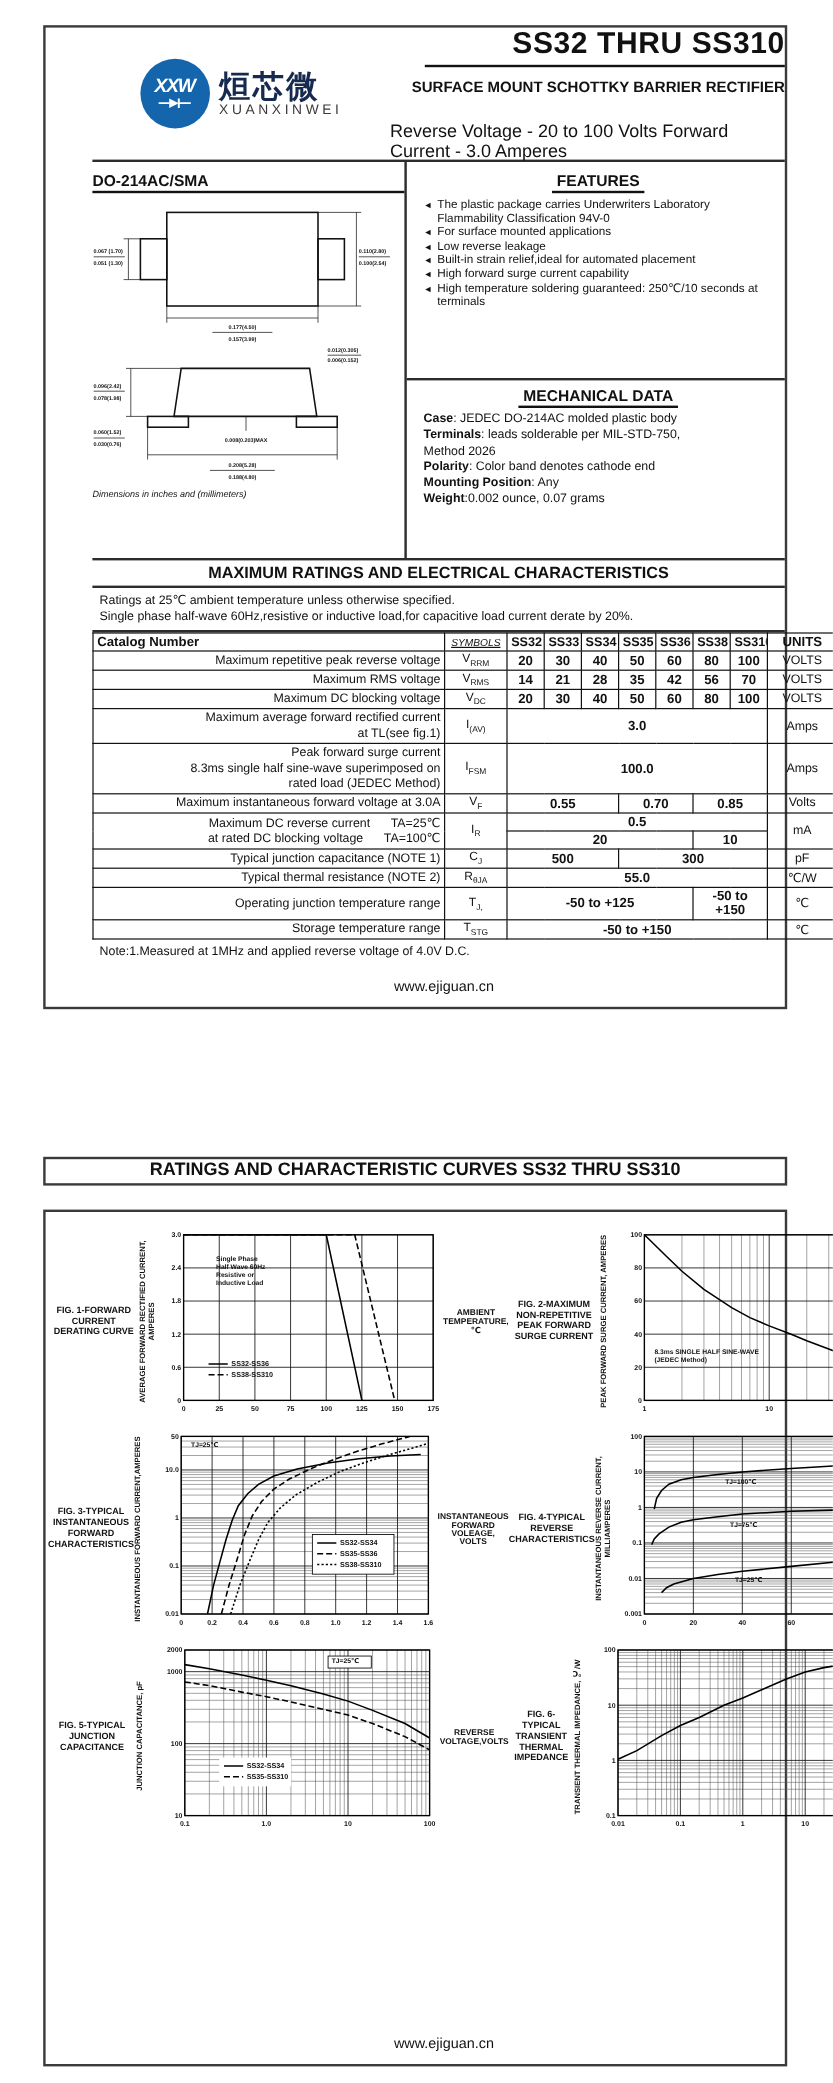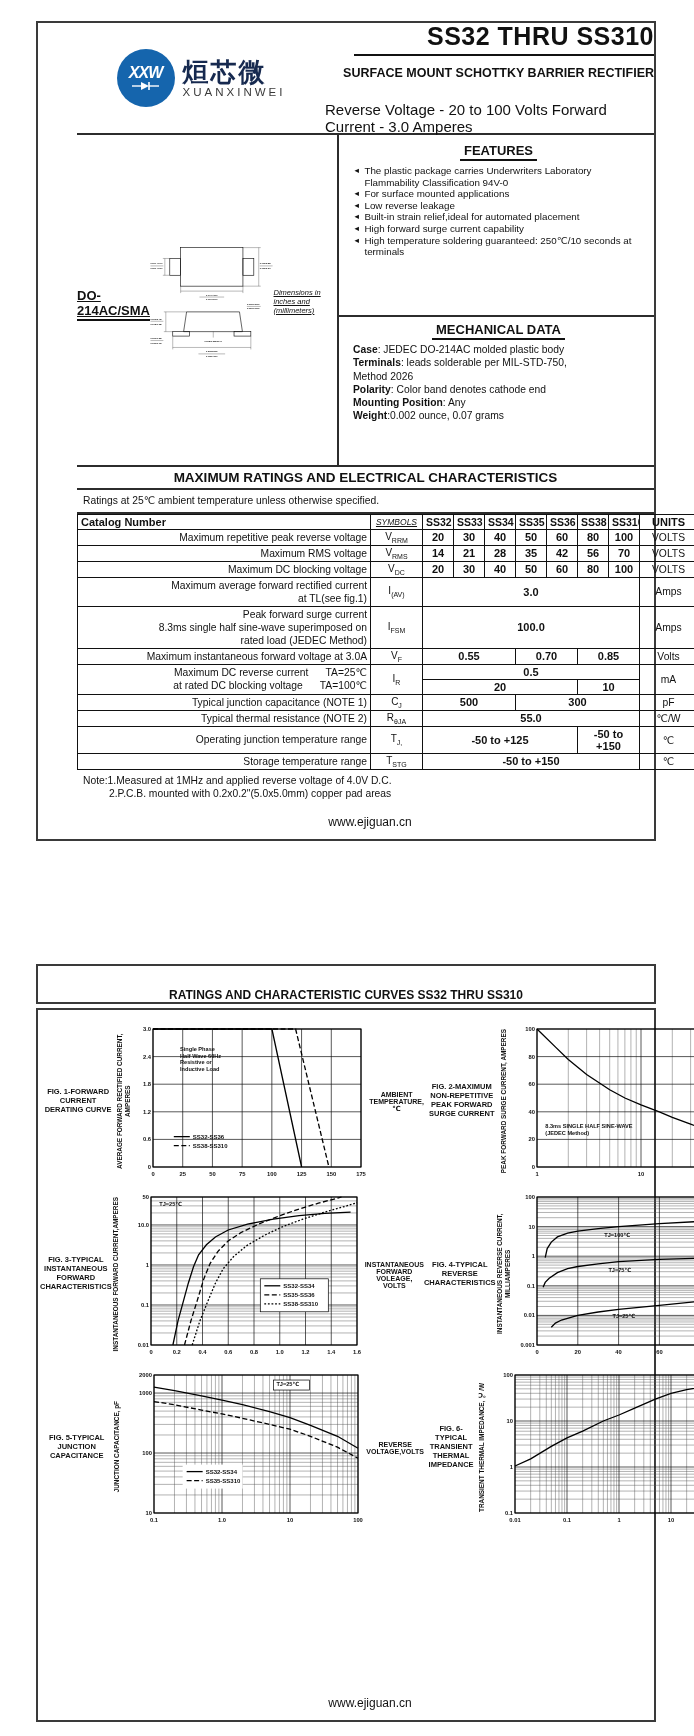--- a/index.html
+++ b/index.html
@@ -1,37 +1,37 @@
 <!DOCTYPE html>
 <html><head>
 <meta charset="utf-8">
 <style>
   html,body{margin:0;padding:0;background:#fff;}
   body{width:694px;height:1736px;position:relative;font-family:"Liberation Sans","DejaVu Sans",sans-serif;color:#111;}
   .page{position:absolute;left:36px;width:620px;background:#fff;border:2px solid #3a3a3a;box-sizing:border-box;}
   #p1{top:21px;height:820px;padding-left:39px;}
-  #p2t{top:964px;height:40px;display:flex;align-items:flex-end;justify-content:center;font-weight:bold;font-size:12px;}
+  #p2t{top:964px;height:24px;display:flex;align-items:flex-start;justify-content:center;font-weight:bold;font-size:15px;}
   #p2{top:1008px;height:714px;}
 
   
   .hdr{display:flex;border-bottom:2px solid #2c2c2c;height:110px;}
   .logo-wrap{width:248px;display:flex;align-items:center;justify-content:center;gap:8px;}
   .logo-circle{width:58px;height:58px;border-radius:50%;background:#1565ad;display:flex;flex-direction:column;align-items:center;justify-content:center;color:#fff;flex:0 0 auto;}
   .logo-xw{font-style:italic;font-weight:bold;font-size:16px;letter-spacing:-1px;line-height:16px;}
   .logo-cn{font-size:26px;font-weight:bold;color:#16294f;line-height:28px;letter-spacing:2px;}
   .logo-en{font-size:11.5px;letter-spacing:3px;color:#3a3a3a;}
   .title-block{flex:1;display:flex;flex-direction:column;align-items:flex-end;justify-content:center;}
   .main-title{font-size:25px;font-weight:bold;letter-spacing:0.5px;}
   .title-rule{width:300px;border-bottom:2.5px solid #111;margin:3px 0 10px;}
   .subtitle{font-size:12.5px;font-weight:bold;}
   .tagline{font-size:15px;margin-top:21px;}
 
   
   .mid{display:flex;height:330px;border-bottom:2px solid #2c2c2c;}
-  .pkg-col{width:262px;border-right:2px solid #2c2c2c;box-sizing:border-box;display:flex;flex-direction:row;align-items:center;text-decoration:underline;}
+  .pkg-col{width:262px;border-right:2px solid #2c2c2c;box-sizing:border-box;display:flex;flex-direction:column;}
   .pkg-name{font-weight:bold;font-size:13px;margin-top:8px;border-bottom:2px solid #111;padding-bottom:1px;}
   .pkg-caption{font-size:7.5px;font-style:italic;margin-top:2px;}
   .right-col{flex:1;display:flex;flex-direction:column;}
   .features{height:182px;border-bottom:2px solid #2c2c2c;box-sizing:border-box;padding:2px 10px 0 14px;}
   .sec-head{text-align:center;font-weight:bold;font-size:13px;margin:6px 0 7px;}
   .sec-head span{border-bottom:2px solid #111;padding:0 4px 1px;}
   .feat{font-size:9.8px;line-height:11.6px;display:flex;gap:4px;}
   .feat .bullet{flex:0 0 auto;font-size:7.5px;line-height:11.6px;}
   .mech{padding:0 10px 0 14px;font-size:10.3px;line-height:13.2px;}
   .mech-line b{font-weight:bold;}
@@ -185,20 +185,21 @@
         <div class="mech-line"><b>Polarity</b><span>: Color band denotes cathode end</span></div>
         <div class="mech-line"><b>Mounting Position</b><span>: Any</span></div>
         <div class="mech-line"><b>Weight</b><span>:0.002 ounce, 0.07 grams</span></div>
       </div>
     </div>
   </div>
 
   <div class="rat-head">MAXIMUM RATINGS AND ELECTRICAL CHARACTERISTICS</div>
   <div class="rat-cond">
     <div>Ratings at 25℃ ambient temperature unless otherwise specified.</div>
+    <div>Single phase half-wave 60Hz,resistive or inductive load,for capacitive load current derate by 20%.</div>
   </div>
 
   <table class="ratings">
     <colgroup>
       <col style="width:293px">
         <col style="width:52px">
       <col style="width:31px">
         <col style="width:31px">
         <col style="width:31px">
         <col style="width:31px">
@@ -310,21 +311,20 @@
           <td class="param">Storage temperature range</td>
           <td class="sym">T<sub>STG</sub></td>
           <td colspan="7">-50 to +150</td>
           <td class="units">℃</td>
         </tr>
       </tbody>
   </table>
 
   <div class="notes">
     <div>Note:1.Measured at 1MHz and applied reverse voltage of 4.0V D.C.</div>
-    <div style="padding-left:26px">2.P.C.B. mounted with 0.2x0.2"(5.0x5.0mm) copper pad areas</div>
   </div>
 
   <div class="footer">www.ejiguan.cn</div>
 </div>
 
 <div class="page" id="p2t">
   <span>RATINGS AND CHARACTERISTIC CURVES SS32 THRU SS310</span>
 </div>
 
 <div class="page" id="p2">

